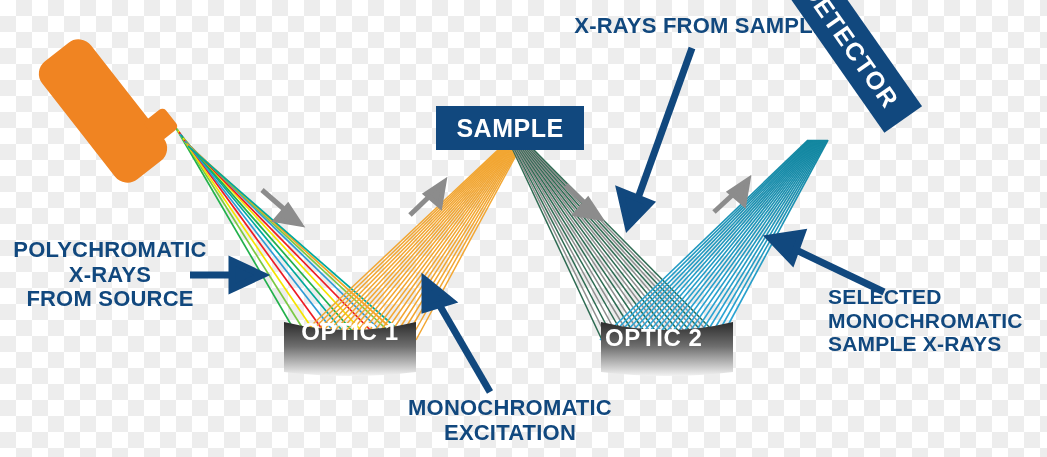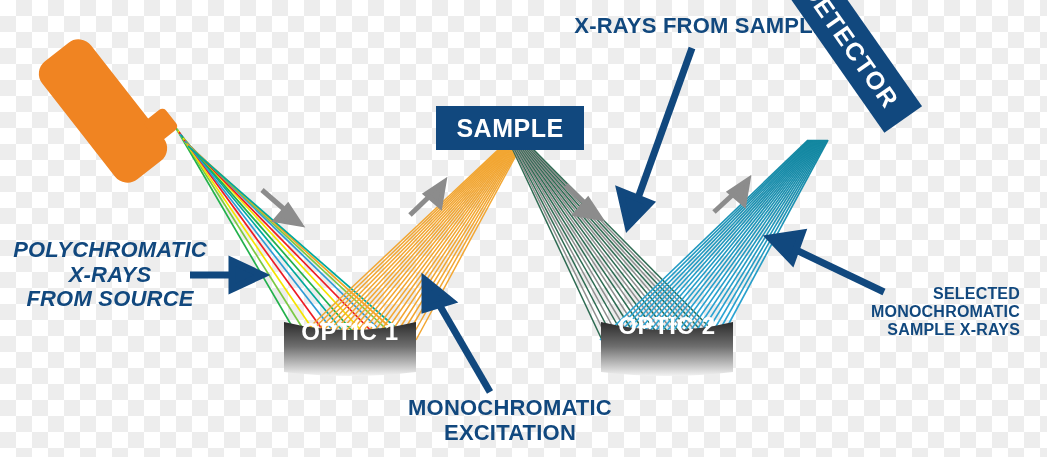--- a/index.html
+++ b/index.html
@@ -19,37 +19,37 @@
   #art{position:absolute;inset:0;}
   .lbl{
     position:absolute;
     color:#11487E;
     font-weight:bold;
     font-family:"Liberation Sans", sans-serif;
     letter-spacing:.2px;
     line-height:1.12;
     white-space:pre-line;
   }
-  #lbl-poly{left:4px;top:238px;width:212px;text-align:center;font-size:22px;font-style:italic;}
+  #lbl-poly{left:4px;top:238px;width:212px;text-align:center;font-size:22px;}
   #lbl-xfs{left:556px;top:14px;width:290px;text-align:center;font-size:22px;}
-  #lbl-sel{left:828px;top:285px;width:192px;text-align:right;font-size:16px;}
+  #lbl-sel{left:828px;top:285px;width:192px;text-align:left;font-size:21px;}
   #lbl-mono{left:385px;top:396px;width:250px;text-align:center;font-size:22px;}
   .boxlabel{
     position:absolute;color:#ffffff;font-weight:bold;
     font-family:"Liberation Sans", sans-serif;
     display:flex;align-items:center;justify-content:center;
   }
   #box-sample{left:436px;top:106px;width:148px;height:44px;background:#11487E;font-size:25px;letter-spacing:.5px;text-align:center;}
   #box-detector{
     left:760px;top:22px;width:182px;height:46px;background:#11487E;
     font-size:25px;letter-spacing:1.2px;
     transform:rotate(55deg);transform-origin:50% 50%;
   }
   #txt-optic1{position:absolute;left:288px;top:318px;width:124px;text-align:center;color:#fff;font-weight:bold;font-size:24px;letter-spacing:.6px;}
-  #txt-optic2{position:absolute;left:605px;top:312px;width:124px;text-align:center;color:#fff;font-weight:bold;font-size:24px;letter-spacing:.6px;}
+  #txt-optic2{position:absolute;left:605px;top:324px;width:124px;color:#fff;font-weight:bold;font-size:24px;letter-spacing:.6px;}
 </style>
 </head>
 <body>
 
 <div id="stage">
 
   <svg id="art" viewBox="0 0 1047 457" width="1047" height="457">
     <defs>
       <linearGradient id="opticGrad" x1="0" y1="0" x2="0" y2="1">
         <stop offset="0%" stop-color="#2B2B2B"></stop>

